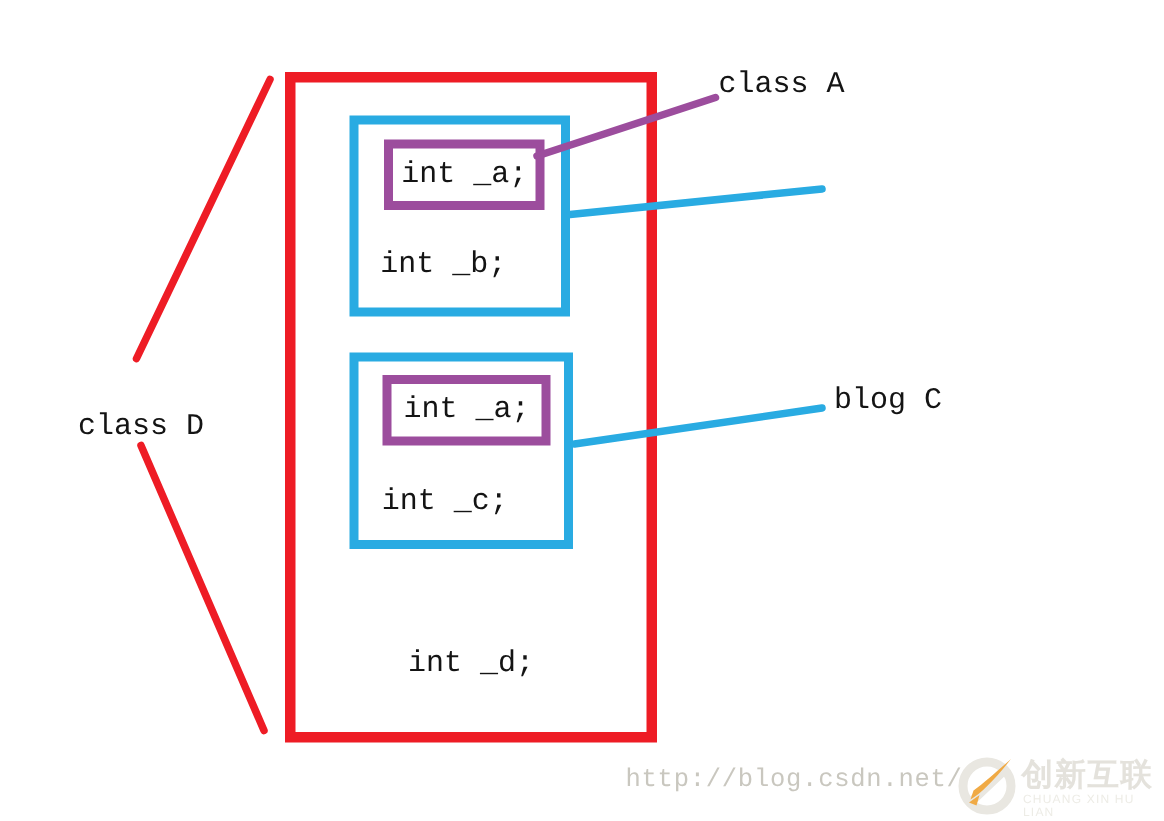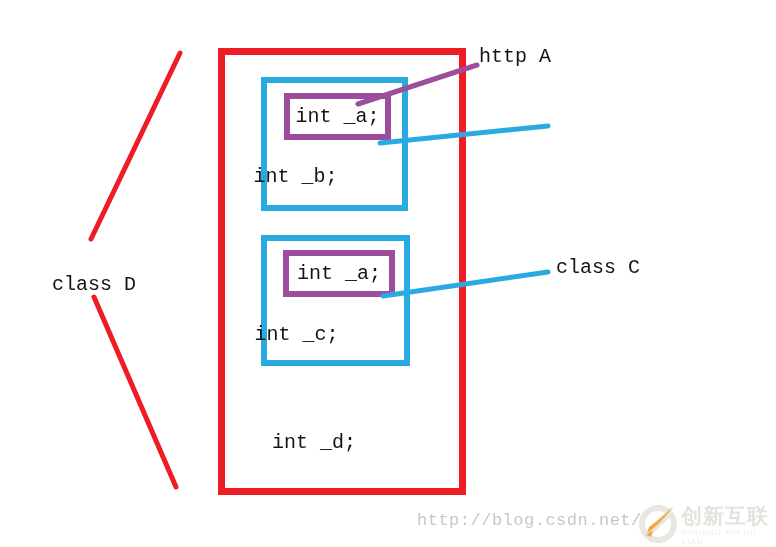--- a/index.html
+++ b/index.html
@@ -4,21 +4,21 @@
 <style>
   html, body { margin: 0; padding: 0; background: #ffffff; }
   .canvas {
     position: relative;
     width: 776px;
     height: 547px;
     background: var(--background, #ffffff);
     font-family: "Liberation Mono", "DejaVu Sans Mono", monospace;
     overflow: hidden;
   }
-  .box { position: absolute; box-sizing: border-box; background: transparent; margin-left: 28px; }
+  .box { position: absolute; box-sizing: border-box; background: transparent; }
   .red-box    { border: 7px solid var(--red); left: 190px; top: 48px;  width: 248px; height: 447px; }
   .blue-box-1 { border: 6px solid var(--blue); left: 233px; top: 77px;  width: 147px; height: 134px; }
   .blue-box-2 { border: 6px solid var(--blue); left: 233px; top: 235px; width: 149px; height: 131px; }
   .purple-box { border: 6px solid var(--purple); display: flex; align-items: center; justify-content: center; }
   .purple-box-1 { left: 256px; top: 93px;  width: 107px; height: 47px; }
   .purple-box-2 { left: 255px; top: 250px; width: 112px; height: 47px; }
   .member, .label {
     position: absolute;
     color: var(--text);
     font-size: 20px;
@@ -72,22 +72,22 @@
   <div class="member member-b">int _b;</div>
 
   <div class="box blue-box-2"></div>
   <div class="box purple-box purple-box-2">
     <span class="member-inline">int _a;</span>
   </div>
   <div class="member member-c">int _c;</div>
 
   <div class="member member-d">int _d;</div>
 
-  <div class="label label-a">http A</div>
-  <div class="label label-c">class C</div>
+  <div class="label label-a">class A</div>
+  <div class="label label-c">blog C</div>
   <div class="label label-d">class D</div>
 
   <svg class="overlay" viewBox="0 0 776 547" xmlns="http://www.w3.org/2000/svg">
     <line x1="180" y1="53" x2="91" y2="239" style="stroke:var(--red)" stroke-width="5" stroke-linecap="round"></line>
     <line x1="94" y1="297" x2="176" y2="487" style="stroke:var(--red)" stroke-width="5" stroke-linecap="round"></line>
     <line x1="358" y1="104" x2="477" y2="65" style="stroke:var(--purple)" stroke-width="5" stroke-linecap="round"></line>
     <line x1="380" y1="143" x2="548" y2="126" style="stroke:var(--blue)" stroke-width="5" stroke-linecap="round"></line>
     <line x1="383" y1="296" x2="548" y2="272" style="stroke:var(--blue)" stroke-width="5" stroke-linecap="round"></line>
   </svg>
 

